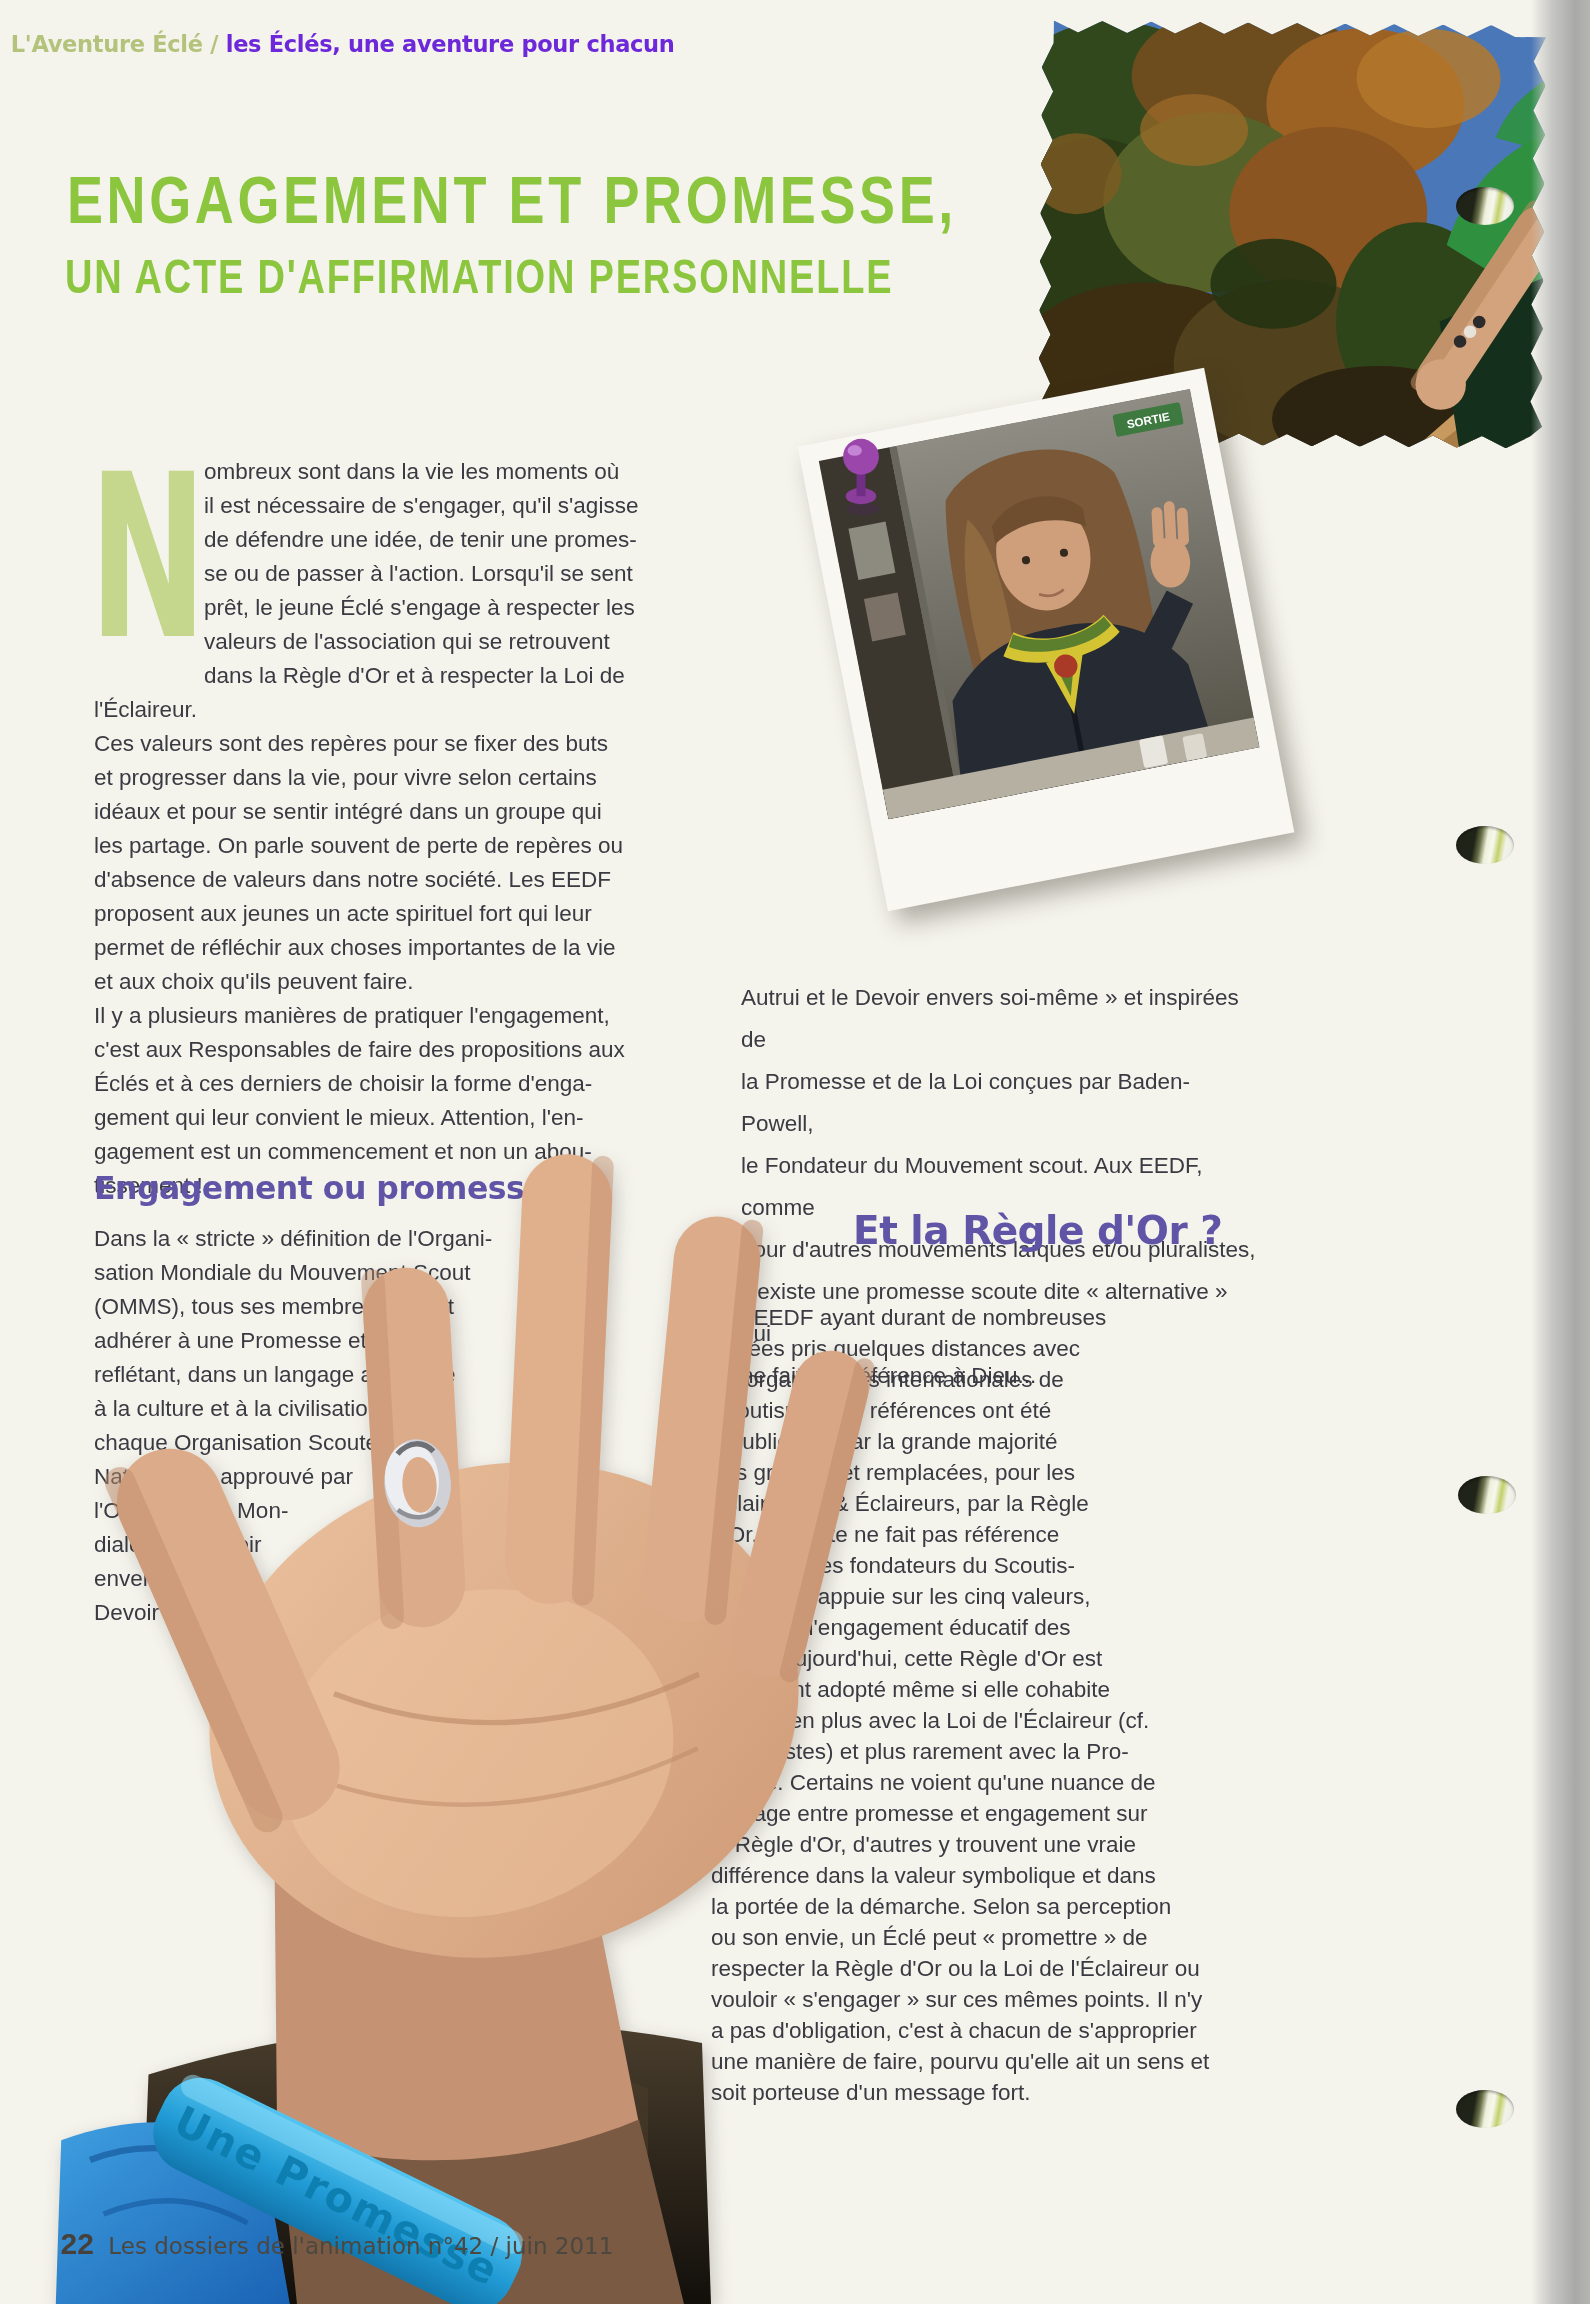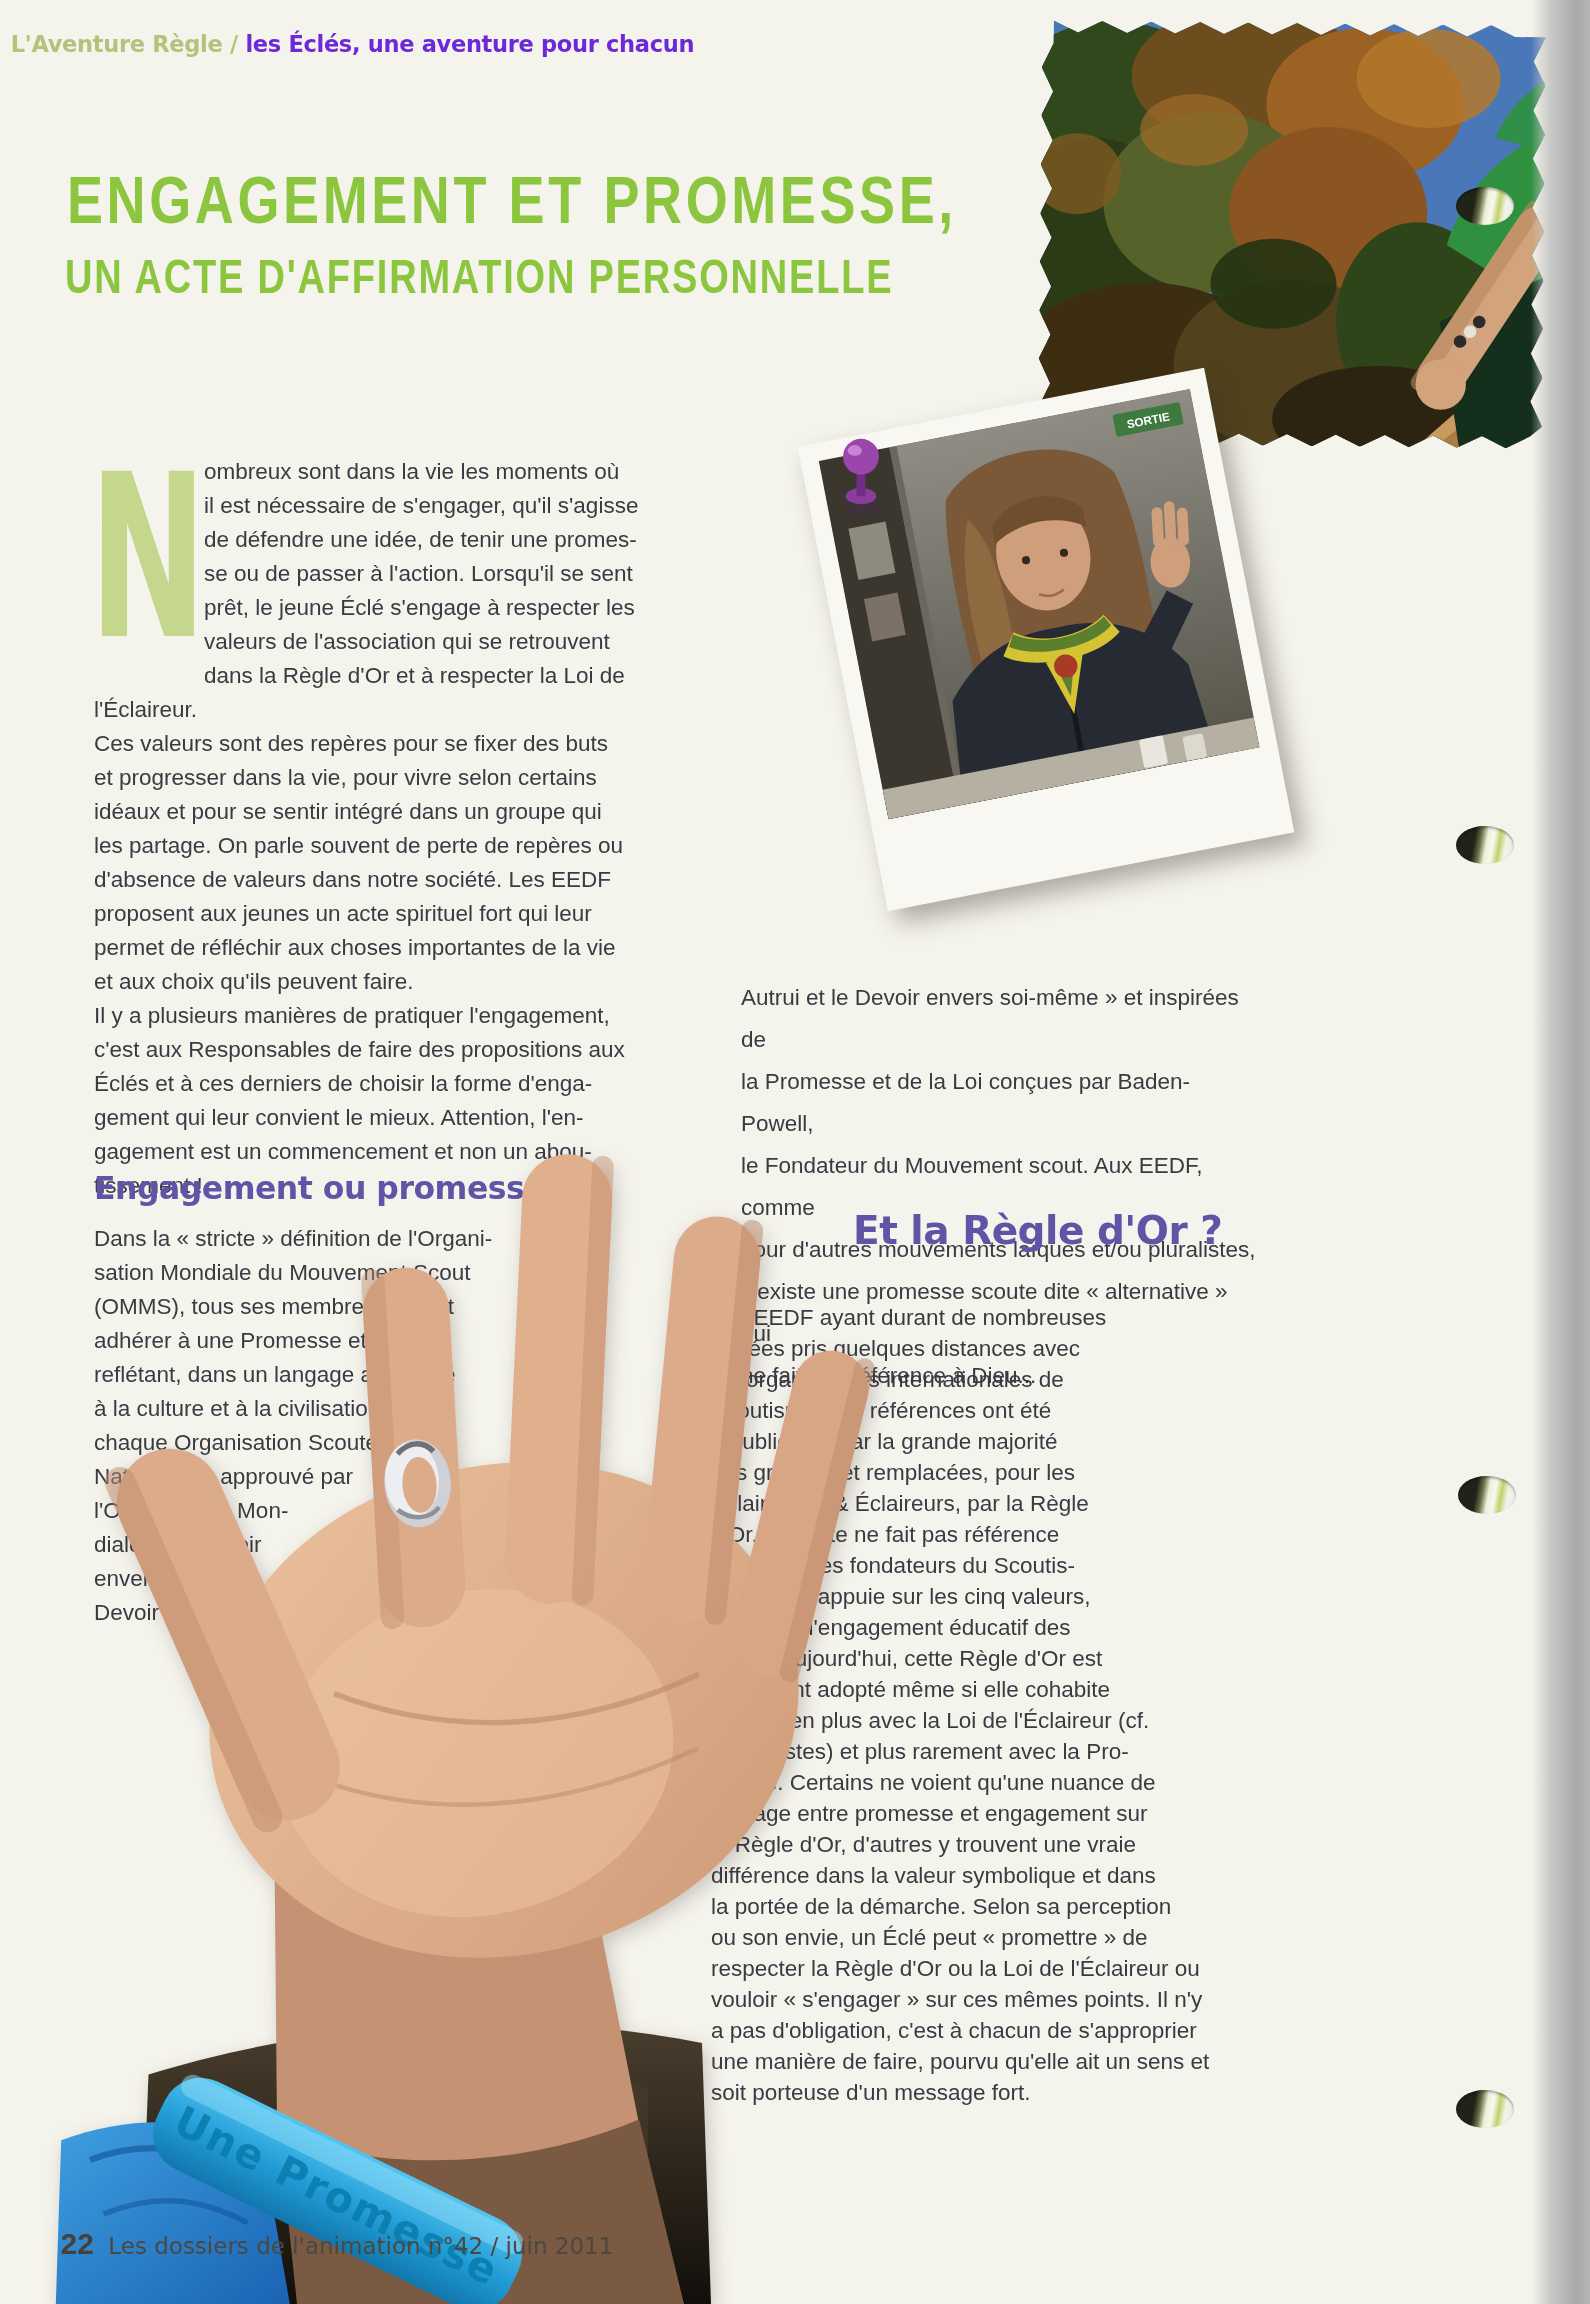--- a/index.html
+++ b/index.html
@@ -52,21 +52,21 @@
   .hole.h2{left:1456px;top:826px;}
   .hole.h3{left:1458px;top:1476px;}
   .hole.h4{left:1456px;top:2090px;}
 </style>
 </head>
 <body>
 
 <div class="page">
 
   <div class="kicker">
-    <span class="k1">L'Aventure Règle / </span><span class="k2">les Éclés, une aventure pour chacun</span>
+    <span class="k1">L'Aventure Éclé / </span><span class="k2">les Éclés, une aventure pour chacun</span>
   </div>
 
   <div class="t1">ENGAGEMENT ET PROMESSE,</div>
   <div class="t2">UN ACTE D'AFFIRMATION PERSONNELLE</div>
 
   <div class="tree" style="clip-path: polygon(11.7px 0px, 36px 11.7px, 60px 0px, 85px 11.7px, 109px 0px, 133px 11.7px, 158px 0px, 182px 11.7px, 206px 0px, 230px 11.7px, 255px 0px, 279px 11.7px, 303px 0px, 328px 11.7px, 352px 0px, 376px 11.7px, 401px 0px, 425px 11.7px, 449px 0px, 473px 11.7px, 504px 11.7px, 492px 36px, 504px 60px, 492px 85px, 504px 109px, 492px 133px, 504px 158px, 492px 182px, 504px 206px, 492px 230px, 504px 255px, 492px 279px, 504px 303px, 492px 328px, 504px 352px, 492px 376px, 504px 401px, 492px 411px, 468px 423px, 444px 411px, 419px 423px, 395px 411px, 371px 423px, 347px 411px, 322px 423px, 298px 411px, 274px 423px, 249px 411px, 225px 423px, 201px 411px, 176px 423px, 152px 411px, 128px 423px, 104px 411px, 79px 423px, 55px 411px, 31px 423px, 11.7px 411px, 0px 387px, 11.7px 363px, 0px 338px, 11.7px 314px, 0px 290px, 11.7px 266px, 0px 241px, 11.7px 217px, 0px 193px, 11.7px 168px, 0px 144px, 11.7px 120px, 0px 95px, 11.7px 71px, 0px 47px, 11.7px 22.5px);">
     <svg viewBox="0 0 560 470" preserveAspectRatio="none">
       <rect x="0" y="0" width="560" height="470" fill="#4a77b8"></rect>
       <ellipse cx="80" cy="90" rx="120" ry="90" fill="#31481c"></ellipse>
       <ellipse cx="230" cy="60" rx="130" ry="80" fill="#6d4d1e"></ellipse>

